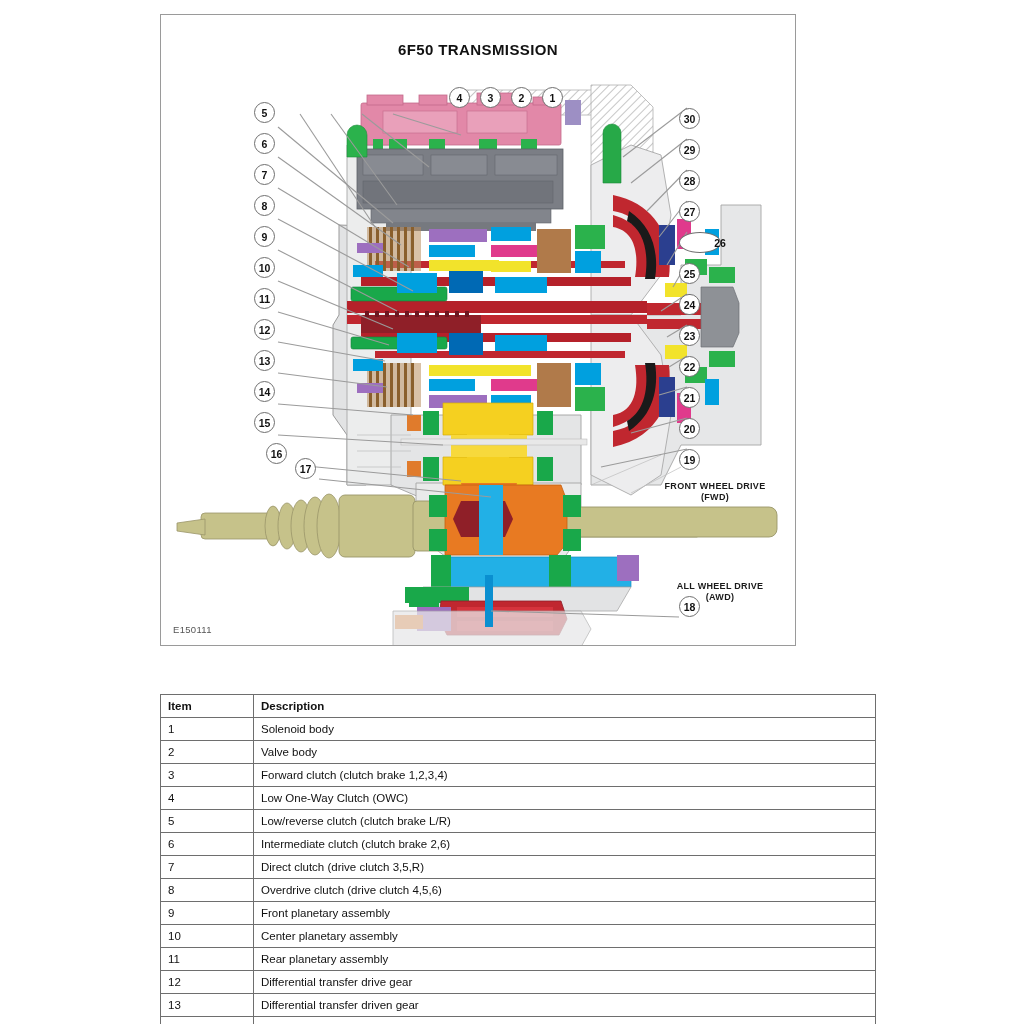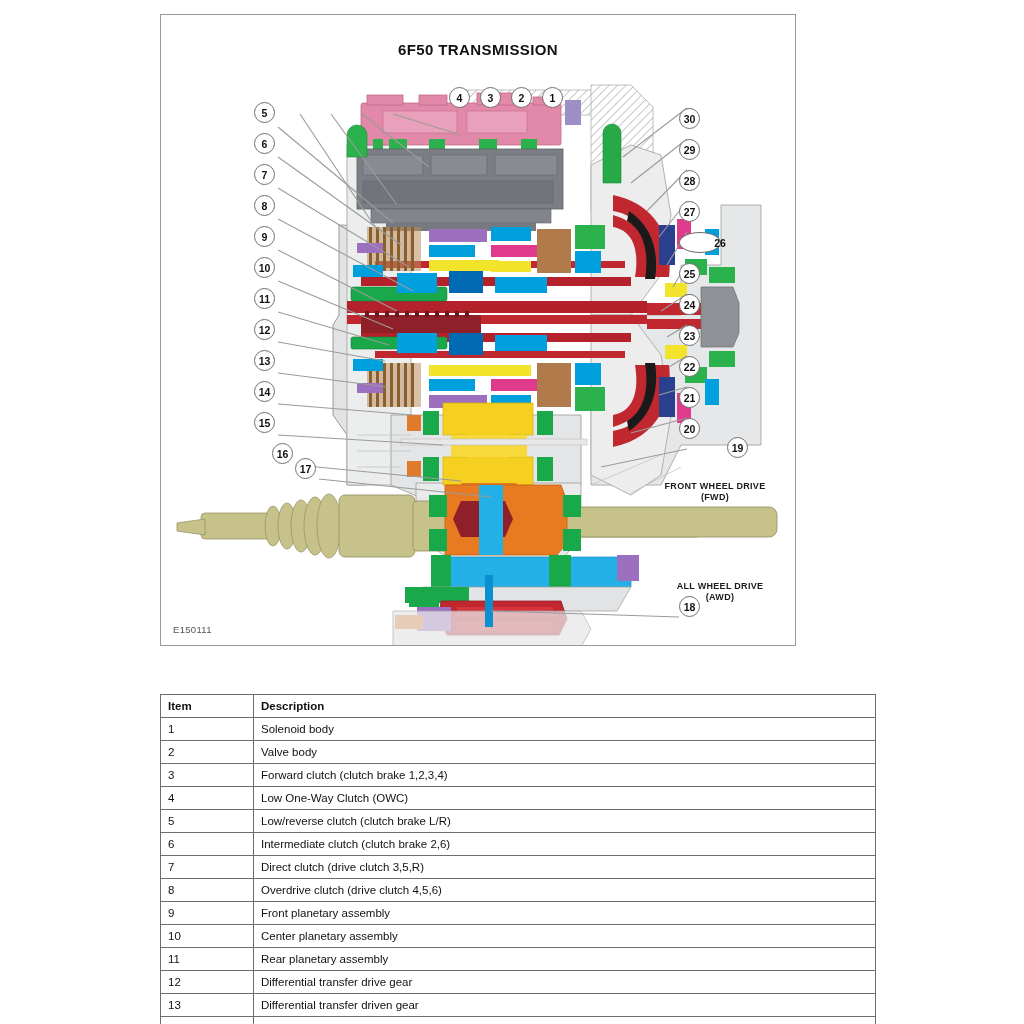--- a/index.html
+++ b/index.html
@@ -413,26 +413,26 @@
     <div class="callout" style="left:93px;   top:118px;">6</div>
     <div class="callout" style="left:93px;   top:149px;">7</div>
     <div class="callout" style="left:93px;   top:180px;">8</div>
     <div class="callout" style="left:93px;   top:211px;">9</div>
     <div class="callout" style="left:93px;   top:242px;">10</div>
     <div class="callout" style="left:93px;   top:273px;">11</div>
     <div class="callout" style="left:93px;   top:304px;">12</div>
     <div class="callout" style="left:93px;   top:335px;">13</div>
     <div class="callout" style="left:93px;   top:366px;">14</div>
     <div class="callout" style="left:93px;   top:397px;">15</div>
-    <div class="callout" style="left:111px;  top:428px;">16</div>
+    <div class="callout" style="left:105px;  top:428px;">16</div>
     <div class="callout" style="left:134px;  top:443px;">17</div>
 
     <div class="callout" style="left:518px;  top:581px;">18</div>
 
-    <div class="callout" style="left:518px;  top:422px;margin-left:48px;">19</div>
+    <div class="callout" style="left:518px;  top:434px;">19</div>
     <div class="callout" style="left:518px;  top:403px;">20</div>
     <div class="callout" style="left:518px;  top:372px;">21</div>
     <div class="callout" style="left:518px;  top:341px;">22</div>
     <div class="callout" style="left:518px;  top:310px;">23</div>
     <div class="callout" style="left:518px;  top:279px;border-radius:10px;">24</div>
     <div class="callout" style="left:518px;  top:248px;">25</div>
     <div class="callout" style="left:518px;  top:217px;padding-left:40px;">26</div>
     <div class="callout" style="left:518px;  top:186px;">27</div>
     <div class="callout" style="left:518px;  top:155px;">28</div>
     <div class="callout" style="left:518px;  top:124px;">29</div>

